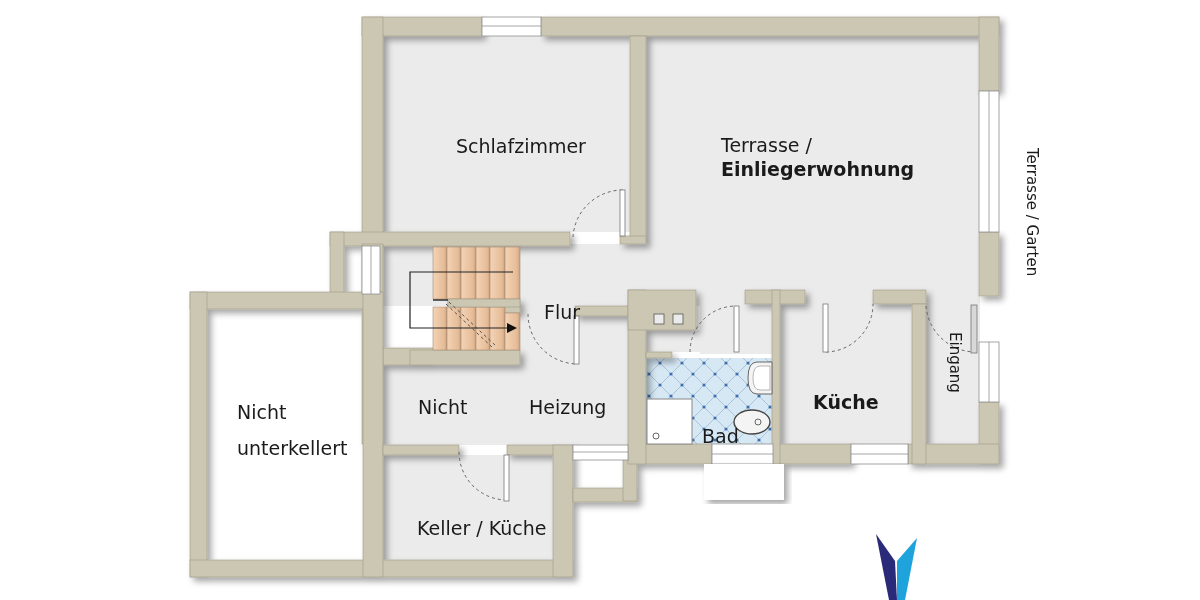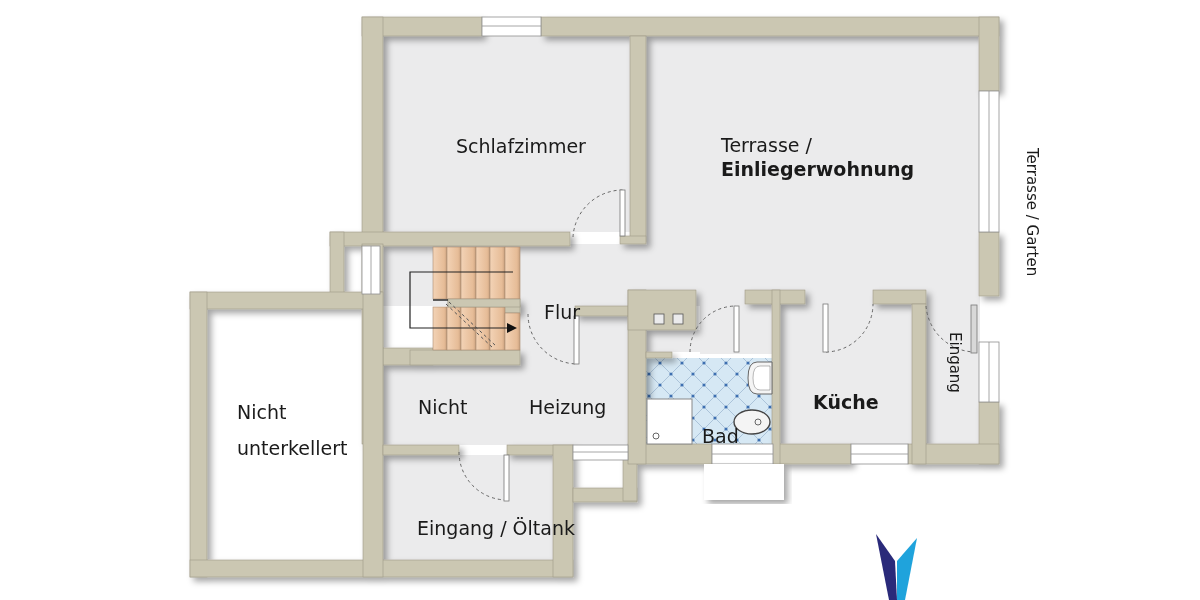--- a/index.html
+++ b/index.html
@@ -204,14 +204,14 @@
 <div class="label" style="left:721px; top:134px;">Terrasse /</div>
 <div class="label" style="left:721px; top:158px;font-weight:bold;">Einliegerwohnung</div>
 <div class="label" style="left:544px; top:273px;margin-top:28px;">Flur</div>
 <div class="label" style="left:418px; top:396px;">Nicht</div>
 <div class="label" style="left:529px; top:396px;">Heizung</div>
 <div class="label" style="left:702px; top:388px;margin-top:37px;">Bad</div>
 <div class="label" style="left:813px; top:391px;font-weight:bold;">Küche</div>
 <div class="vlabel" style="left:964px; top:332px;">Eingang</div>
 <div class="label" style="left:237px; top:401px;">Nicht</div>
 <div class="label" style="left:237px; top:437px;text-align:right;">unterkellert</div>
-<div class="label" style="left:417px; top:517px;">Eingang / Öltank</div>
+<div class="label" style="left:417px; top:517px;">Keller / Küche</div>
 <div class="vlabel" style="left:1041px; top:148px;">Terrasse / Garten</div>
 
 </body></html>

